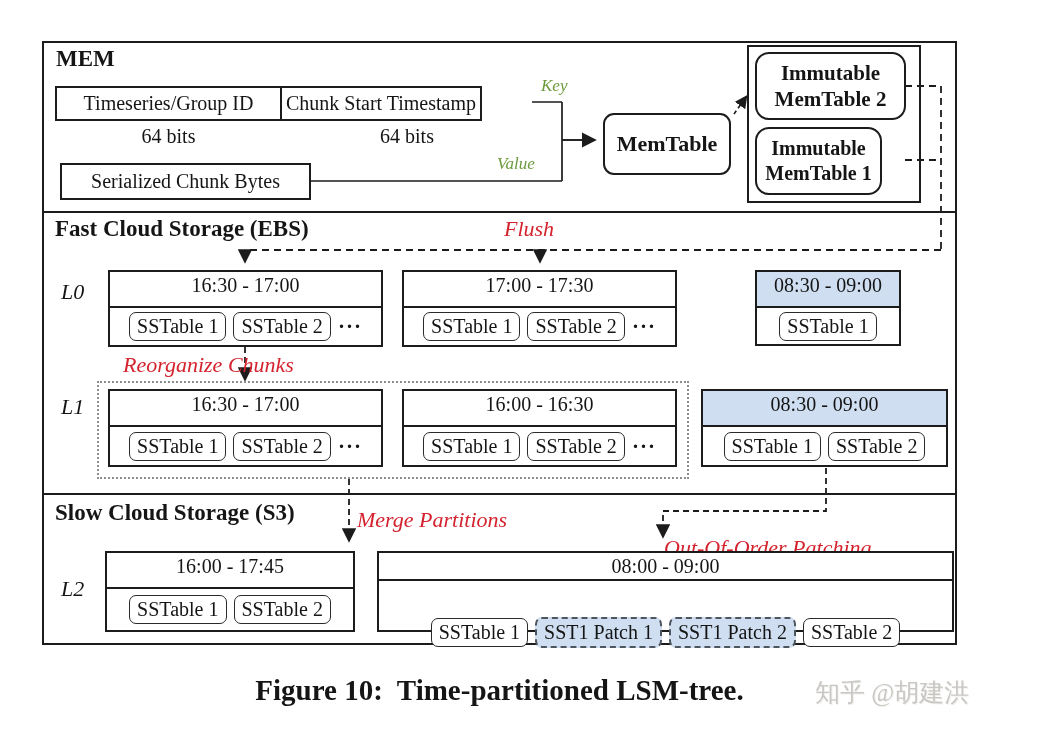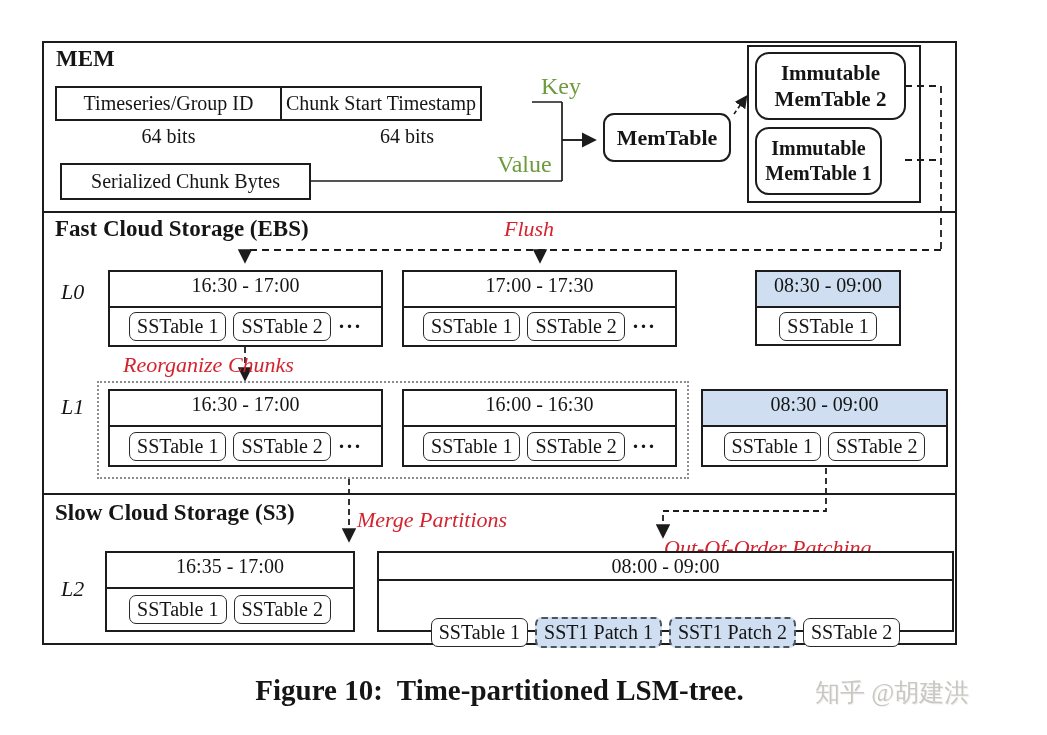--- a/index.html
+++ b/index.html
@@ -14,21 +14,21 @@
   body{font-family:"Liberation Serif","DejaVu Serif",serif;color:#151515;}
   #canvas{position:relative;width:1047px;height:735px;background:#fff;overflow:hidden;}
   .abs{position:absolute;}
   
   .frame{left:42px;top:41px;width:915px;height:604px;border:2px solid var(--line_black);}
   .divider{left:42px;width:915px;height:2px;background:var(--line_black);}
   
   .sec-title{font-weight:bold;font-size:23px;line-height:26px;}
   .lvl{font-style:italic;font-size:22px;line-height:24px;}
   .red-label{color:var(--label_red);font-style:italic;font-size:22px;line-height:25px;white-space:nowrap;}
-  .green-label{color:var(--label_green);font-size:24px;line-height:24px;}
+  .green-label{color:var(--label_green);font-style:italic;font-size:17px;line-height:24px;}
   
   .kv-row{left:55px;top:86px;display:flex;}
   .kv-cell{height:35px;border:2px solid var(--line_black);font-size:20px;line-height:31px;text-align:center;background:#fff;}
   .kv-cell + .kv-cell{border-left:none;}
   .bits{font-size:20px;text-align:center;}
   .plainbox{border:2px solid var(--line_black);background:#fff;font-size:20px;text-align:center;}
   .roundbox{border:2px solid var(--line_black);border-radius:11px;background:#fff;font-weight:bold;
             display:flex;align-items:center;justify-content:center;text-align:center;}
   .imm-wrap{left:747px;top:45px;width:174px;height:158px;border:2px solid var(--line_black);}
   
@@ -85,21 +85,21 @@
     <div class="kv-cell" style="width:200px;">Chunk Start Timestamp</div>
   </div>
   <div class="abs bits" style="left:55px;top:125px;width:227px;">64 bits</div>
   <div class="abs bits" style="left:282px;top:125px;width:250px;">64 bits</div>
 
   <div class="abs plainbox" style="left:60px;top:163px;width:251px;height:37px;line-height:33px;">Serialized Chunk Bytes</div>
 
   <div class="abs green-label" style="left:541px;top:74px;">Key</div>
   <div class="abs green-label" style="left:497px;top:152px;">Value</div>
 
-  <div class="abs roundbox" style="left:603px;top:113px;width:128px;height:49px;font-size:22px;">MemTable</div>
+  <div class="abs roundbox" style="left:603px;top:113px;width:128px;height:62px;font-size:22px;">MemTable</div>
 
   <div class="abs imm-wrap"></div>
   <div class="abs roundbox" style="left:755px;top:52px;width:151px;height:68px;font-size:21px;line-height:1.25;border-radius:14px;">Immutable MemTable 2</div>
   <div class="abs roundbox" style="left:755px;top:127px;width:127px;height:68px;font-size:20px;line-height:1.25;border-radius:14px;">Immutable MemTable 1</div>
 
   <div class="abs sec-title" style="left:55px;top:216px;">Fast Cloud Storage (EBS)</div>
   <div class="abs red-label" style="left:504px;top:216px;">Flush</div>
 
   <div class="abs lvl" style="left:61px;top:280px;">L0</div>
 
@@ -159,21 +159,21 @@
     </div>
   </div>
 
   <div class="abs sec-title" style="left:55px;top:500px;">Slow Cloud Storage (S3)</div>
   <div class="abs red-label" style="left:357px;top:507px;">Merge Partitions</div>
   <div class="abs red-label" style="left:664px;top:516px;margin-top:19px;">Out-Of-Order Patching</div>
 
   <div class="abs lvl" style="left:61px;top:577px;">L2</div>
 
   <div class="abs part" style="left:105px;top:551px;width:250px;height:81px;">
-    <div class="phead">16:35 - 17:00</div>
+    <div class="phead">16:00 - 17:45</div>
     <div class="pbody">
       <span class="chip">SSTable 1</span>
       <span class="chip">SSTable 2</span>
     </div>
   </div>
 
   <div class="abs part" style="left:377px;top:551px;width:577px;height:81px;gap:36px;">
     <div class="phead">08:00 - 09:00</div>
     <div class="pbody">
       <span class="chip">SSTable 1</span>

